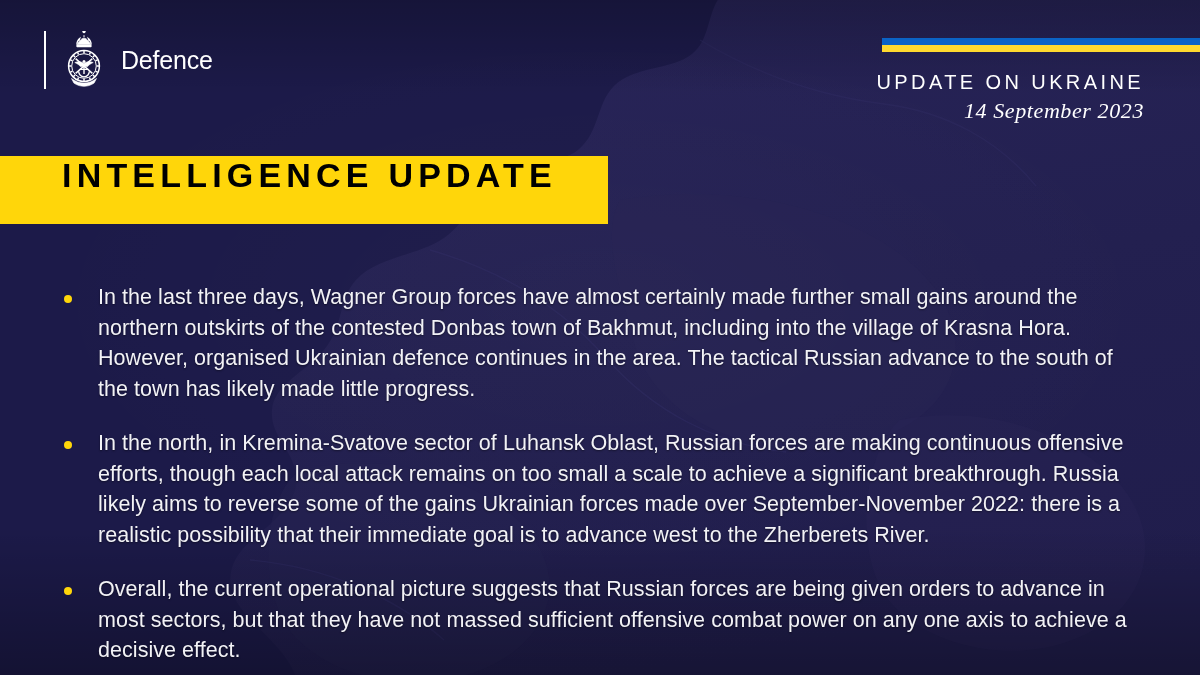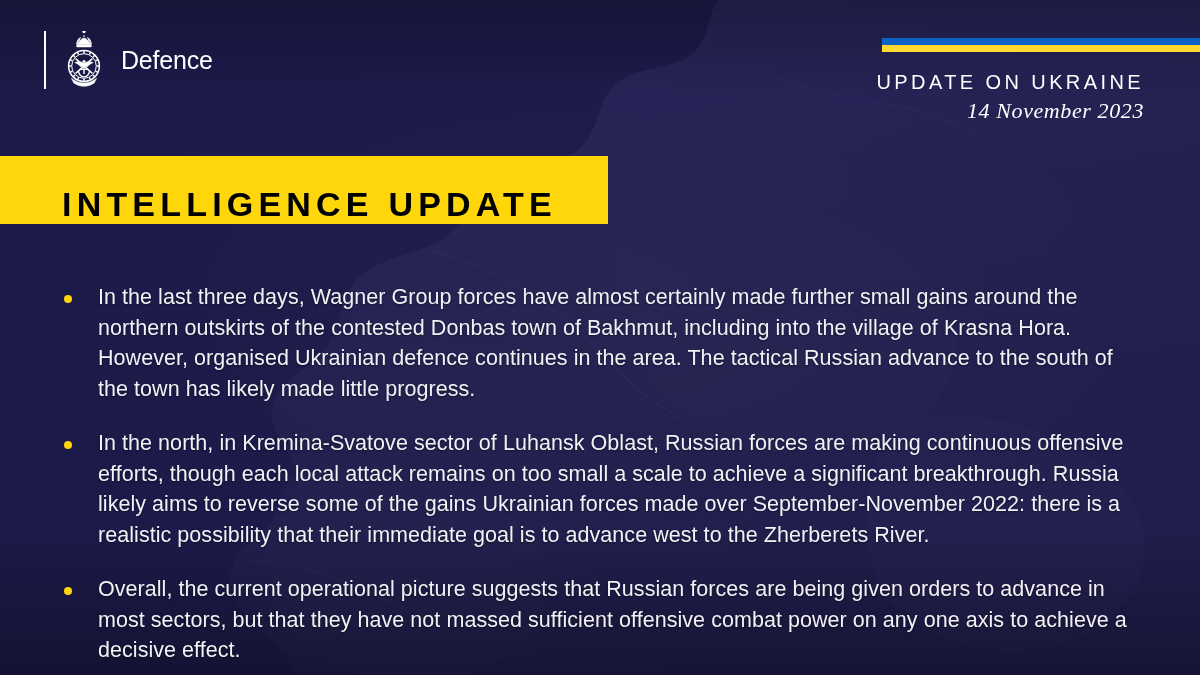--- a/index.html
+++ b/index.html
@@ -121,21 +121,21 @@
 
   
   .banner {
     position: absolute;
     left: 0;
     top: 156px;
     width: 608px;
     height: 68px;
     background: #ffd60a;
     display: flex;
-    align-items: flex-end;
+    align-items: flex-start;
   }
   .banner-text {
     margin-left: 62px;
     color: #000000;
     font-size: 34px;
     font-weight: 700;
     letter-spacing: 5.2px;
     white-space: nowrap;
   }
 
@@ -271,21 +271,21 @@
     </div>
   </div>
 
   <div class="flagbar">
     <div class="stripe-blue"></div>
     <div class="stripe-yellow"></div>
   </div>
 
   <div class="update-block">
     <div class="update-title">UPDATE ON UKRAINE</div>
-    <div class="update-date">14 November 2023</div>
+    <div class="update-date">14 September 2023</div>
   </div>
 
   <div class="banner">
     <div class="banner-text">INTELLIGENCE UPDATE</div>
   </div>
 
   <div class="bullets">
 
     <div class="bullet-item">
       <div class="bullet-dot"></div>

